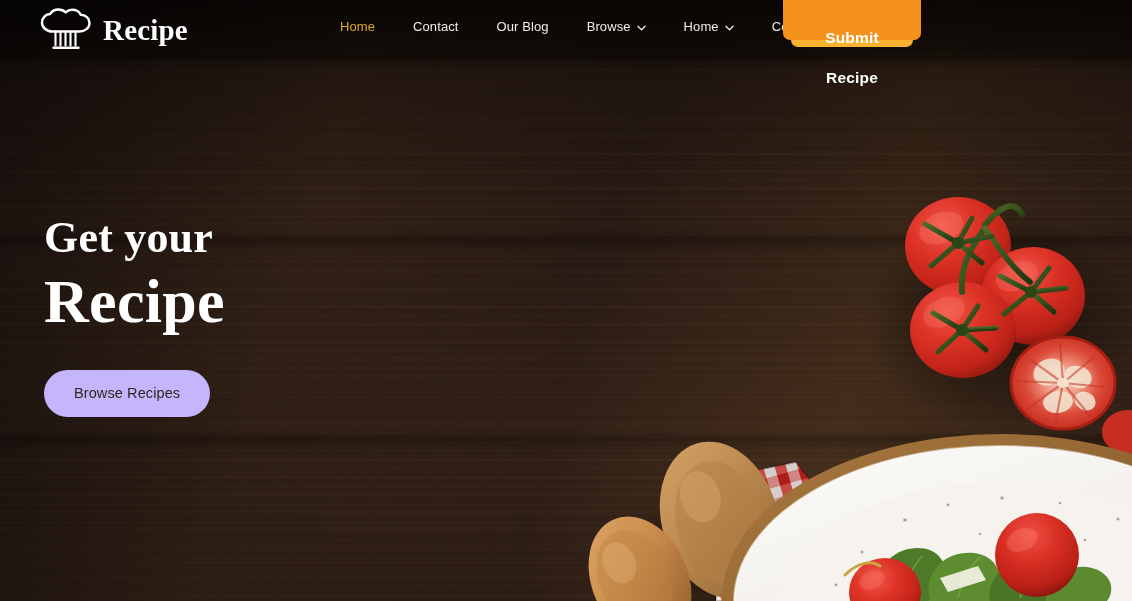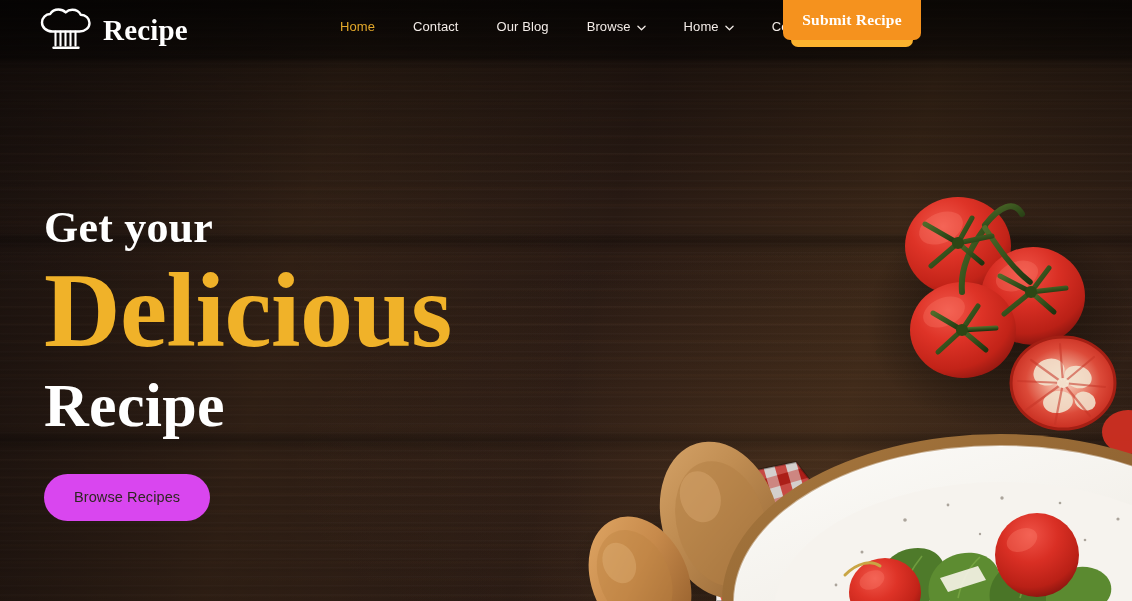--- a/index.html
+++ b/index.html
@@ -134,55 +134,55 @@
     border-radius: 0 0 7px 7px;
   }
   .submit-btn {
     position: absolute;
     left: 0; top: 0;
     width: 138px; height: 40px;
     background: #f5921e;
     border: none;
     border-radius: 0 0 7px 7px;
     color: #ffffff;
-    font-family: Liberation Serif, serif;
+    font-family: Liberation Sans, sans-serif;
     font-size: 15.5px;
     font-weight: 700;
     letter-spacing: 0.2px;
     cursor: pointer;
     line-height: 40px;
-    padding: 0;
+    padding: 18px;
   }
 
   
   .hero {
     position: absolute;
     left: 44px;
-    top: 206px;
+    top: 216px;
     z-index: 30;
     width: 520px;
   }
   .hero-line {
     font-family: "Liberation Serif", "DejaVu Serif", serif;
     font-weight: 700;
     color: #ffffff;
     line-height: 1;
     white-space: nowrap;
   }
   .hero-top     { font-size: 44px;  letter-spacing: 0.2px; }
   .hero-accent  { font-size: 106px; color: #f0b229; margin-top: 8px; letter-spacing: -0.5px; }
   .hero-bottom  { font-size: 62px;  margin-top: 10px; letter-spacing: 0.3px; }
 
   .browse-btn {
     display: inline-block;
     margin-top: 38px;
     padding: 0 30px;
     height: 47px;
     line-height: 47px;
-    background: #d946ef;
+    background: #c4b5fd;
     color: #2e2722;
     border: none;
     border-radius: 24px;
     font-size: 14.5px;
     font-weight: 400;
     letter-spacing: 0.1px;
     cursor: pointer;
     font-family: "Liberation Sans", sans-serif;
   }
 
@@ -477,18 +477,17 @@
 
     <div class="submit-wrap">
       <div class="submit-under"></div>
       <button class="submit-btn">Submit Recipe</button>
     </div>
 
   </div>
 
   <div class="hero">
     <div class="hero-line hero-top">Get your</div>
-    <div class="hero-line hero-accent">Delicious</div>
     <div class="hero-line hero-bottom">Recipe</div>
     <button class="browse-btn">Browse Recipes</button>
   </div>
 
 </div>
 
 </body></html>

